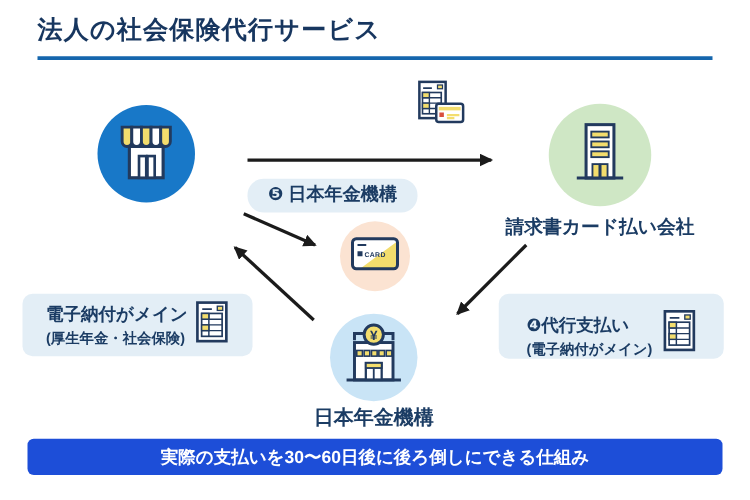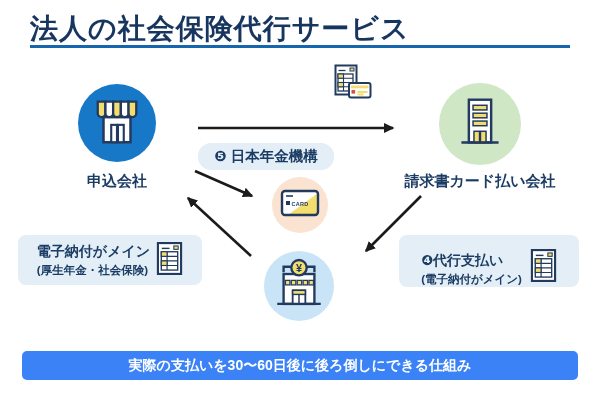--- a/index.html
+++ b/index.html
@@ -2,21 +2,21 @@
 <html><head>
 <meta charset="utf-8">
 <style>
   html,body{margin:0;padding:0;background:#ffffff;}
   .stage{
     position:relative;width:600px;height:400px;background:#ffffff;overflow:hidden;
     font-family:"Liberation Sans","DejaVu Sans",sans-serif;color:#1b3c64;
   }
   .title{
     position:absolute;left:30px;top:10px;margin:0;
-    font-size:28px;font-weight:bold;color:#17365f;letter-spacing:1px;white-space:nowrap;
+    font-size:20px;font-weight:bold;color:#17365f;letter-spacing:1px;white-space:nowrap;
   }
   .title-rule{position:absolute;left:30px;top:45px;width:540px;height:3px;background:#1566ad;}
 
   .arrows{position:absolute;left:0;top:0;width:600px;height:400px;pointer-events:none;}
 
   .circle{position:absolute;border-radius:50%;display:flex;align-items:center;justify-content:center;}
   .c-applicant{left:78px;top:84px;width:78px;height:78px;background:#1878c8;}
   .c-cardco{left:439px;top:83px;width:82px;height:82px;background:#cfe7c5;}
   .c-pension{left:264px;top:251px;width:70px;height:70px;background:#c9e4f6;}
   .c-card{left:272px;top:177px;width:56px;height:56px;background:#fbe3d2;}
@@ -43,21 +43,21 @@
   .b-step4{left:399px;top:235px;width:180px;height:52px;border-radius:8px;
            display:flex;align-items:flex-end;justify-content:center;gap:8px;}
   .step-text{text-align:left;}
   .step-text .line1{font-size:14px;white-space:nowrap;}
   .step-text .line2{font-size:11.5px;margin-top:2px;white-space:nowrap;}
 
   .step3-icon{position:absolute;left:334px;top:64px;}
 
   .footer{
     position:absolute;left:22px;top:351px;width:556px;height:29px;border-radius:5px;
-    background:#3b82f6;color:#ffffff;font-weight:bold;font-size:14px;
+    background:#1d4ed8;color:#ffffff;font-weight:bold;font-size:14px;
     text-align:center;line-height:29px;white-space:nowrap;
   }
 </style>
 </head>
 <body>
 
 <div class="stage">
 
   <h1 class="title">法人の社会保険代行サービス</h1>
   <div class="title-rule"></div>
@@ -81,21 +81,20 @@
         <path d="M8,8 h8 v12 a4,4 0 0 1 -8,0 z" fill="#f3dd6d" stroke="#223a5e" stroke-width="2.4"></path>
         <path d="M16,8 h8 v12 a4,4 0 0 1 -8,0 z" fill="#ffffff" stroke="#223a5e" stroke-width="2.4"></path>
         <path d="M24,8 h8 v12 a4,4 0 0 1 -8,0 z" fill="#f3dd6d" stroke="#223a5e" stroke-width="2.4"></path>
         <path d="M32,8 h8 v12 a4,4 0 0 1 -8,0 z" fill="#ffffff" stroke="#223a5e" stroke-width="2.4"></path>
         <path d="M40,8 h8 v12 a4,4 0 0 1 -8,0 z" fill="#f3dd6d" stroke="#223a5e" stroke-width="2.4"></path>
         <rect x="22" y="32" width="6" height="18" fill="#ffffff" stroke="#223a5e" stroke-width="2.2"></rect>
         <rect x="29" y="32" width="6" height="18" fill="#ffffff" stroke="#223a5e" stroke-width="2.2"></rect>
       </svg>
     </span>
   </div>
-  <div class="entity-label l-applicant">申込会社</div>
 
   <div class="circle c-cardco">
     <span>
       <svg width="52" height="54" viewBox="0 0 56 56">
         <rect x="16" y="4" width="24" height="46" fill="#ffffff" stroke="#223a5e" stroke-width="2.6"></rect>
         <rect x="20.5" y="10" width="15" height="5" fill="#f3dd6d" stroke="#223a5e" stroke-width="1.6"></rect>
         <rect x="20.5" y="18.5" width="15" height="5" fill="#f3dd6d" stroke="#223a5e" stroke-width="1.6"></rect>
         <rect x="20.5" y="27" width="15" height="5" fill="#f3dd6d" stroke="#223a5e" stroke-width="1.6"></rect>
         <rect x="21.5" y="38" width="6" height="12" fill="#f3dd6d" stroke="#223a5e" stroke-width="1.6"></rect>
         <rect x="28.5" y="38" width="6" height="12" fill="#f3dd6d" stroke="#223a5e" stroke-width="1.6"></rect>
@@ -136,20 +135,21 @@
         <rect x="30" y="24" width="5" height="5" fill="#f3dd6d" stroke="#223a5e" stroke-width="1.4"></rect>
         <rect x="36.5" y="24" width="5" height="5" fill="#f3dd6d" stroke="#223a5e" stroke-width="1.4"></rect>
         <rect x="43" y="24" width="5" height="5" fill="#f3dd6d" stroke="#223a5e" stroke-width="1.4"></rect>
         <rect x="25" y="35" width="14" height="15" fill="#ffffff" stroke="#223a5e" stroke-width="2"></rect>
         <rect x="25" y="35" width="14" height="4.5" fill="#f3dd6d" stroke="#223a5e" stroke-width="1.6"></rect>
         <path d="M32,40 v10" stroke="#223a5e" stroke-width="1.6"></path>
         <path d="M8,50 h48" stroke="#223a5e" stroke-width="2.6"></path>
       </svg>
     </span>
   </div>
+  <div class="entity-label l-pension">日本年金機構</div>
 
   <span class="step3-icon">
     <svg width="38" height="36" viewBox="0 0 38 36">
       <rect x="1.5" y="1.5" width="21" height="29" fill="#ffffff" stroke="#223a5e" stroke-width="2"></rect>
       <rect x="16" y="4" width="4" height="3" fill="#f3dd6d" stroke="#223a5e" stroke-width="1"></rect>
       <path d="M4.5,6.5 h7" stroke="#223a5e" stroke-width="1.3"></path>
       <rect x="4" y="10" width="15" height="17" fill="none" stroke="#223a5e" stroke-width="1.3"></rect>
       <path d="M9.5,10 v17 M4,14.2 h15 M4,18.5 h15 M4,22.8 h15" stroke="#223a5e" stroke-width="1.1"></path>
       <rect x="4" y="10" width="5.5" height="4.2" fill="#f3dd6d" stroke="#223a5e" stroke-width="1.1"></rect>
       <rect x="4" y="18.5" width="5.5" height="4.3" fill="#f3dd6d" stroke="#223a5e" stroke-width="1.1"></rect>

